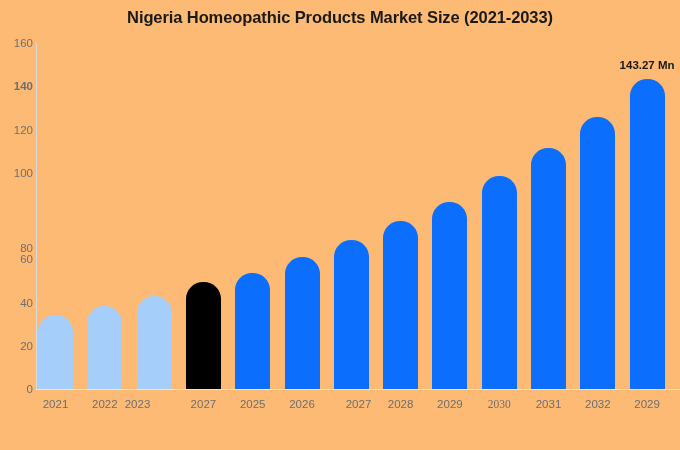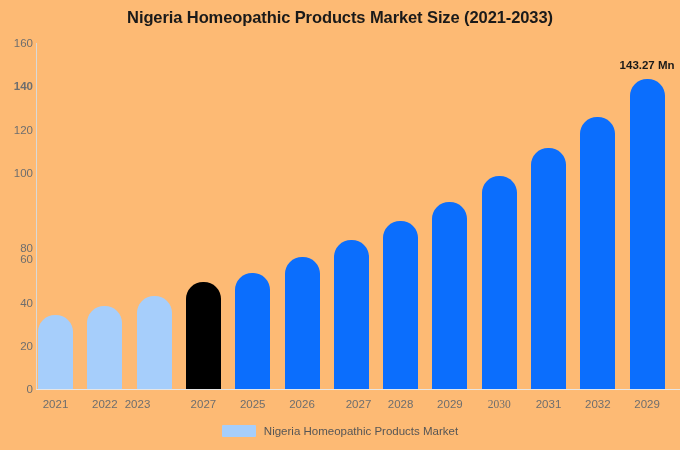--- a/index.html
+++ b/index.html
@@ -169,18 +169,14 @@
       <div class="x-tick" style="left: 481.7px; width: 35px; font-family: Liberation Serif, serif;">2030</div>
       <div class="bar" style="left: 531px; width: 35px; height: 240.903px; background: rgb(11, 110, 253);"></div>
       <div class="x-tick" style="left: 531px; width: 35px;">2031</div>
       <div class="bar" style="left: 580.3px; width: 35px; height: 271.61px; background: rgb(11, 110, 253);"></div>
       <div class="x-tick" style="left: 580.3px; width: 35px;">2032</div>
       <div class="bar" style="left: 629.6px; width: 35px; height: 309.821px; background: rgb(11, 110, 253);"></div>
       <div class="x-tick" style="left: 629.6px; width: 35px;">2029</div>
       <div class="bar-label" style="left: 587.1px; width: 120px; top: 59.1786px;">143.27 Mn</div>
     </div>
 
-  <div class="legend">
-    <span class="legend-swatch" id="legend-swatch" style="background: rgb(166, 206, 251);"></span>
-    <span class="legend-label">Nigeria Homeopathic Products Market</span>
-  </div>
 
 </div>
 
 </body></html>

